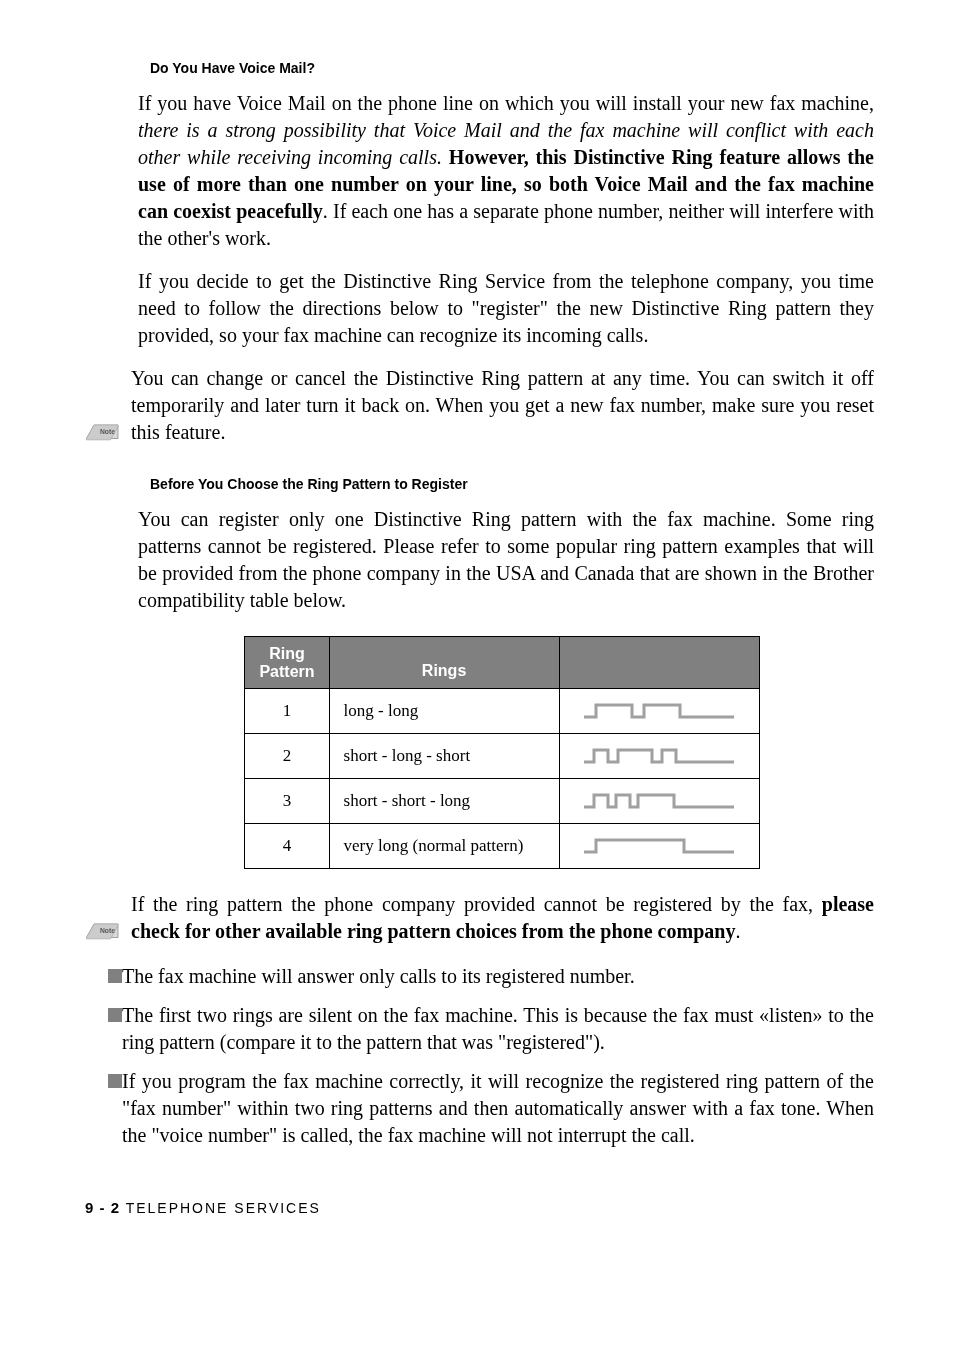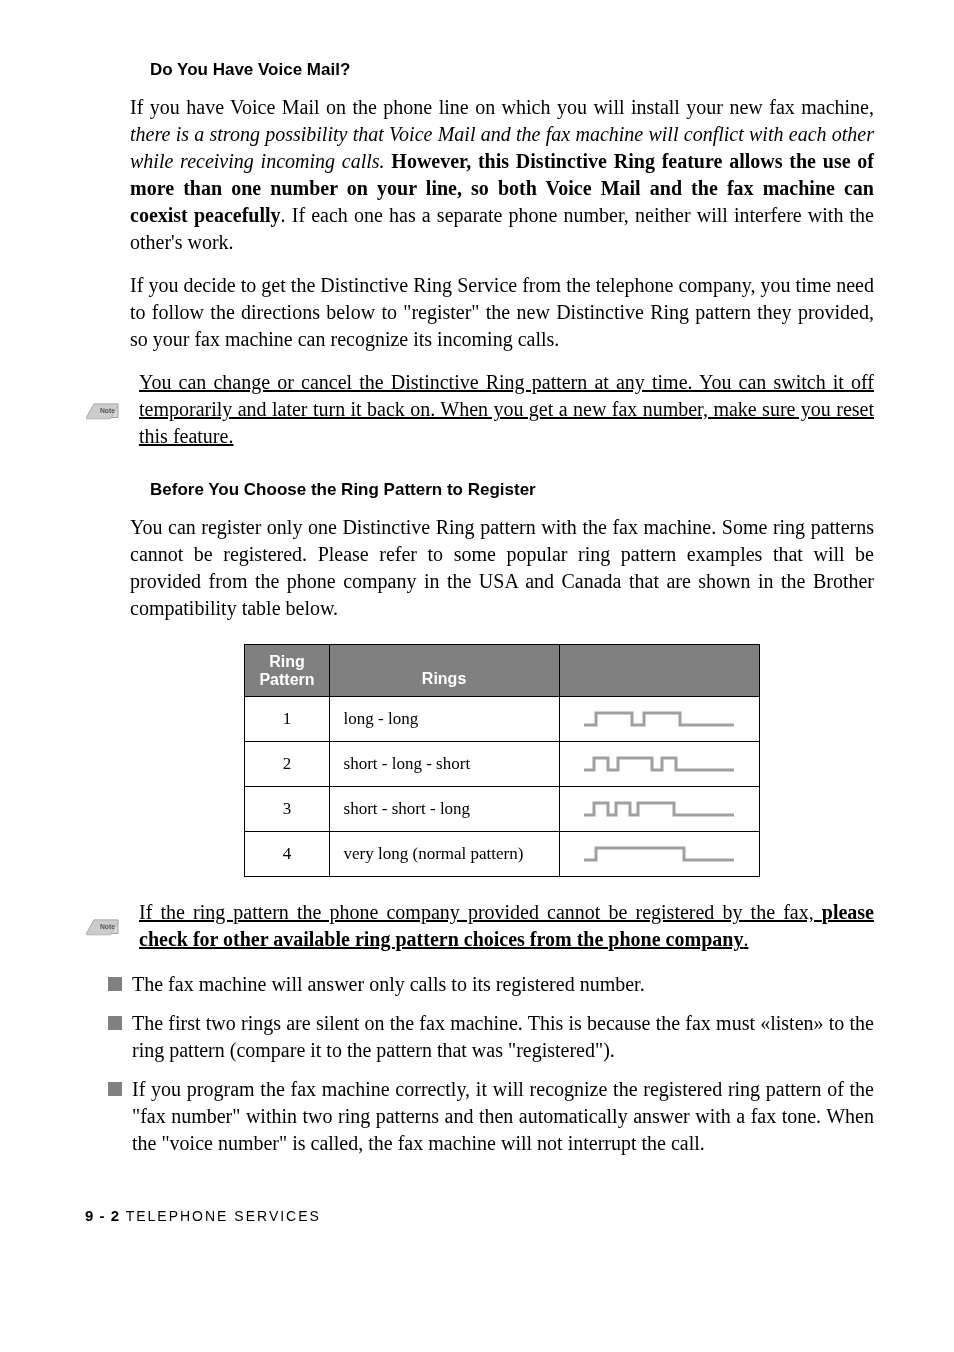--- a/index.html
+++ b/index.html
@@ -10,46 +10,45 @@
     body {
       font-family: 'Times New Roman', Times, serif;
       background: #ffffff;
       width: 954px;
       padding: 60px 80px 60px 130px;
       color: #000;
     }
     .heading-2 {
       font-family: Arial, Helvetica, sans-serif;
       font-weight: bold;
-      font-size: 17px;
+      font-size: 14px;
       margin-left: 20px;
       margin-bottom: 14px;
     }
     .body-text {
       font-size: 20px;
       line-height: 1.35;
       margin-bottom: 16px;
       text-align: justify;
     }
     .body-text.indented {
-      margin-left: 0px;
+      margin-left: 8px;
     }
     .italic {
       font-style: italic;
     }
     .bold {
       font-weight: bold;
     }
     .note-block {
       display: flex;
-      align-items: center;
-      gap: 18px;
+      align-items: flex-end;
+      gap: 10px;
       margin-left: -45px;
       margin-bottom: 18px;
-      text-decoration: underline;
     }
     .note-block .body-text {
       margin-bottom: 0;
     }
     .note-icon {
       flex-shrink: 0;
       margin-top: 4px;
     }
     .note-icon svg {
       width: 36px;
@@ -105,21 +104,20 @@
     .wave svg {
       display: block;
     }
     .bullet-list {
       list-style: none;
       margin-top: 4px;
     }
     .bullet-list li {
       display: flex;
       align-items: flex-start;
-      gap: 10px;
       font-size: 20px;
       line-height: 1.35;
       margin-bottom: 12px;
       margin-left: -22px;
       text-align: justify;
     }
     .bullet-square {
       width: 14px;
       height: 14px;
       background: #808080;

